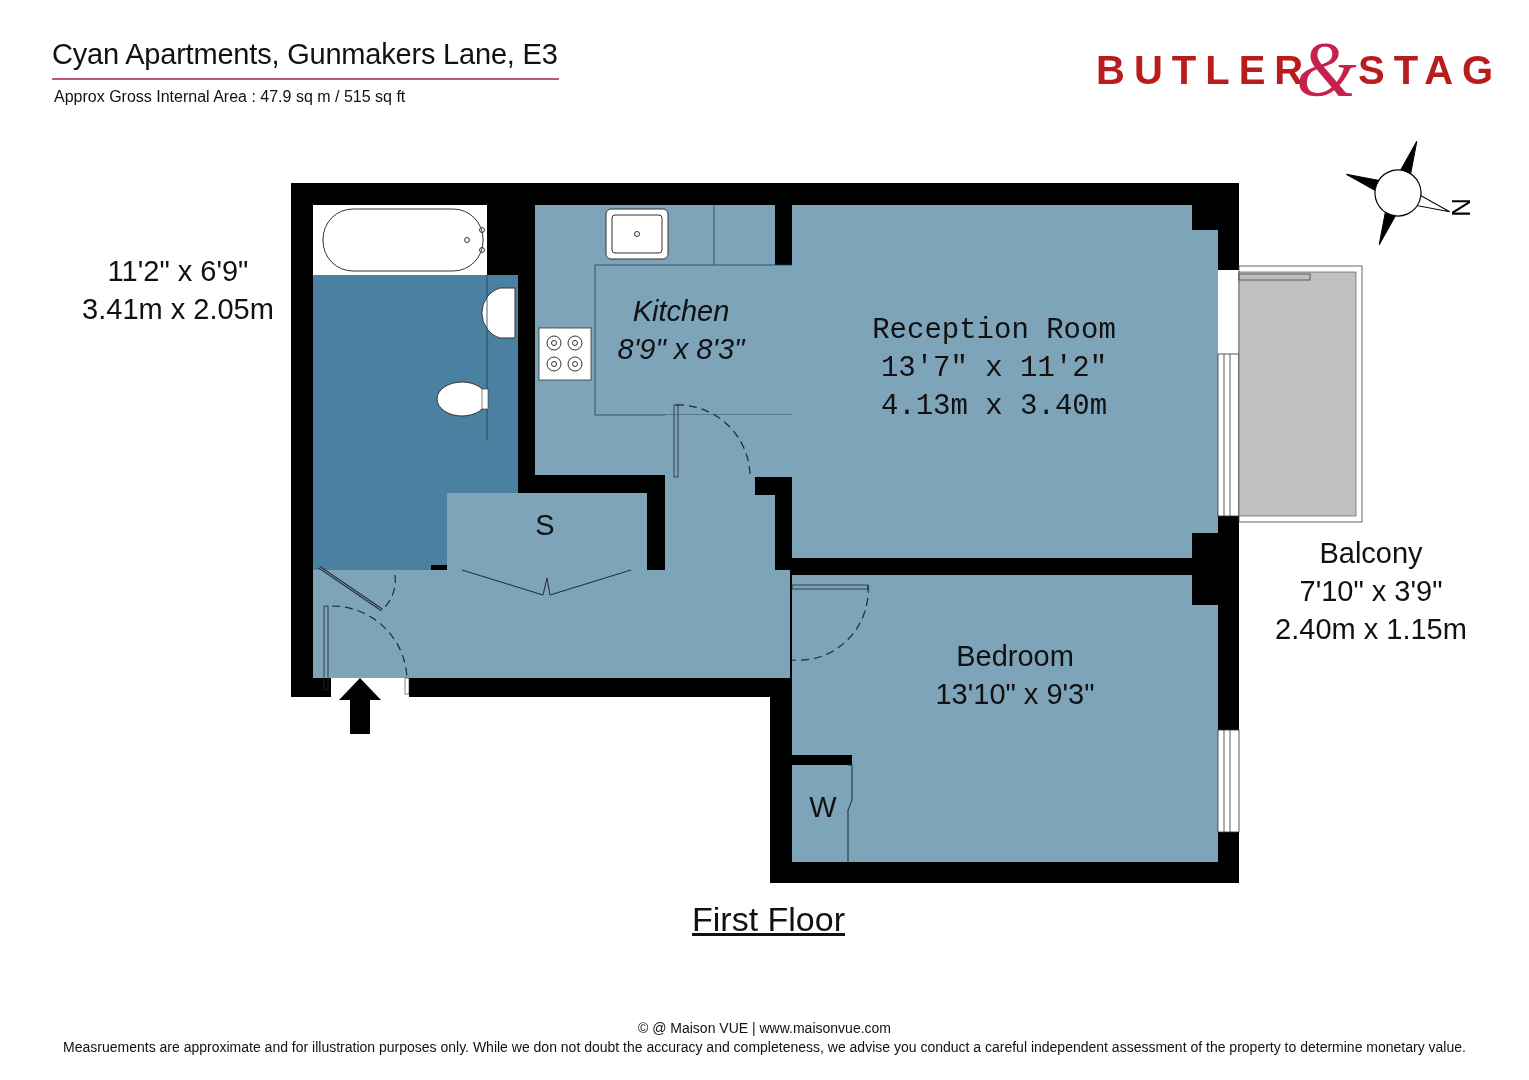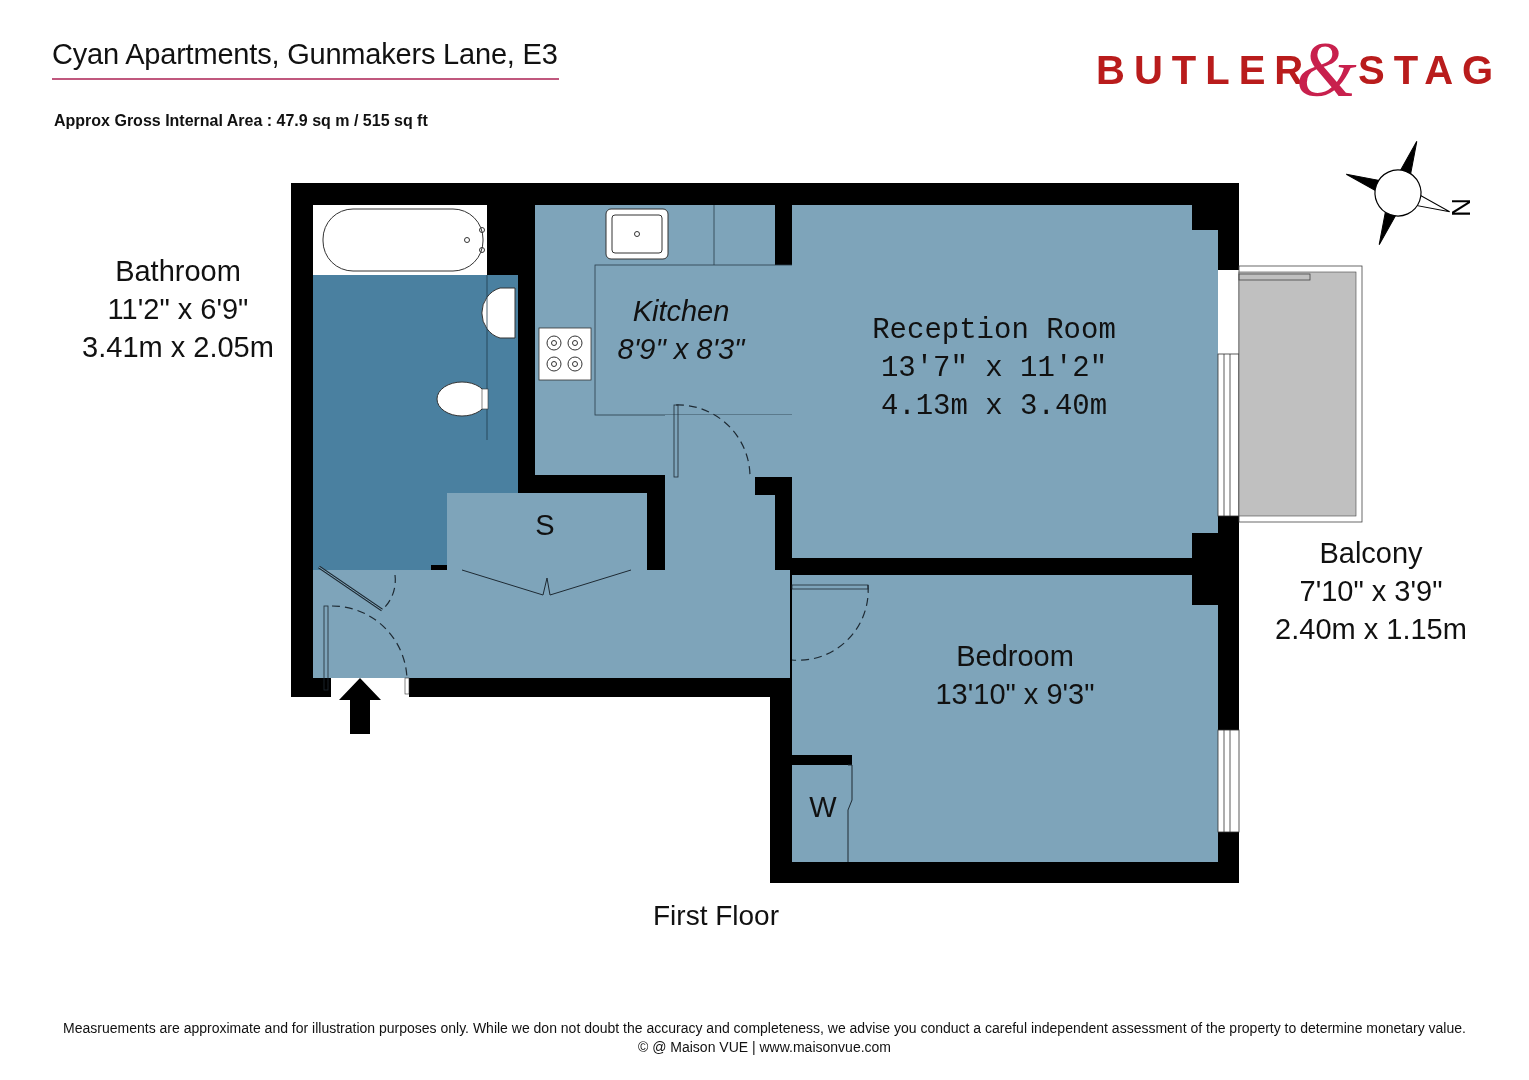--- a/index.html
+++ b/index.html
@@ -1,26 +1,26 @@
 <!DOCTYPE html>
 <html><head>
 <meta charset="utf-8">
 <style>
   html,body{margin:0;padding:0;background:#fff;}
   body{width:1529px;height:1080px;position:relative;overflow:hidden;font-family:"Liberation Sans",sans-serif;color:#111;}
   .abs{position:absolute;}
   .title{left:52px;top:38px;font-size:29px;letter-spacing:-0.2px;white-space:nowrap;}
   .title-rule{left:52px;top:78px;width:507px;height:2px;background:#c0587e;}
-  .area{left:54px;top:88px;font-size:16px;font-weight:bold;white-space:nowrap;margin-top:24px;}
+  .area{left:54px;top:88px;font-size:16px;font-weight:normal;white-space:nowrap;}
   .logo{left:1096px;top:30px;width:400px;height:80px;}
   .logo .w{position:absolute;top:18px;font-size:40px;font-weight:bold;letter-spacing:9px;color:#b91c1c;font-family:"Liberation Sans",sans-serif;}
   .logo .amp{position:absolute;left:200px;top:-6px;font-size:78px;color:#c8204d;font-family:"Liberation Serif",serif;font-style:italic;}
   svg.plan{position:absolute;left:0;top:0;}
   .lbl{position:absolute;text-align:center;white-space:nowrap;font-size:29px;line-height:38px;color:#111;}
-  .floor{left:653px;top:900px;font-size:28px;}
+  .floor{left:692px;top:900px;font-size:34px;text-decoration:underline;}
   .disc{left:0;top:1019px;width:1529px;text-align:center;font-size:14px;line-height:19px;}
 </style>
 </head>
 <body>
 
 <div class="abs title">Cyan Apartments, Gunmakers Lane, E3</div>
 <div class="abs title-rule"></div>
 <div class="abs area">Approx Gross Internal Area : 47.9 sq m / 515 sq ft</div>
 
 <div class="abs logo">
@@ -135,21 +135,20 @@
     <polygon points="0,-55 -7,-12 7,-12" fill="#000" stroke="#000"></polygon>
     <polygon points="0,55 -7,12 7,12" fill="#fff" stroke="#000"></polygon>
     <polygon points="-55,0 -12,-7 -12,7" fill="#000" stroke="#000"></polygon>
     <polygon points="55,0 12,-7 12,7" fill="#000" stroke="#000"></polygon>
     <circle cx="0" cy="0" r="23" fill="#fff" stroke="#000" stroke-width="1.2"></circle>
   </g>
   <text x="1452" y="218" font-size="26" font-family="Liberation Sans, sans-serif" transform="rotate(90 1462 208)">N</text>
 </svg>
 
 <div class="lbl" style="left:60px;top:252px;width:236px;">
-  <div>Bathroom</div>
     <div>11'2" x 6'9"</div>
     <div>3.41m x 2.05m</div>
 </div>
 <div class="lbl" style="left:570px;top:292px;width:222px;font-style:italic;">
   <div>Kitchen</div>
     <div>8'9" x 8'3"</div>
 </div>
 <div class="lbl" style="left:860px;top:312px;width:268px;font-family:Liberation Mono, monospace;">
   <div>Reception Room</div>
     <div>13'7" x 11'2"</div>
@@ -163,15 +162,15 @@
 <div class="lbl" style="left:890px;top:637px;width:250px;">
   <div>Bedroom</div>
     <div>13'10" x 9'3"</div>
 </div>
 <div class="lbl" style="left:520px;top:506px;width:50px;">S</div>
 <div class="lbl" style="left:798px;top:788px;width:50px;">W</div>
 
 <div class="abs floor">First Floor</div>
 
 <div class="abs disc">
+  <div>© @ Maison VUE | www.maisonvue.com</div>
   <div>Measruements are approximate and for illustration purposes only. While we don not doubt the accuracy and completeness, we advise you conduct a careful independent assessment of the property to determine monetary value.</div>
-  <div>© @ Maison VUE | www.maisonvue.com</div>
 </div>
 
 </body></html>

